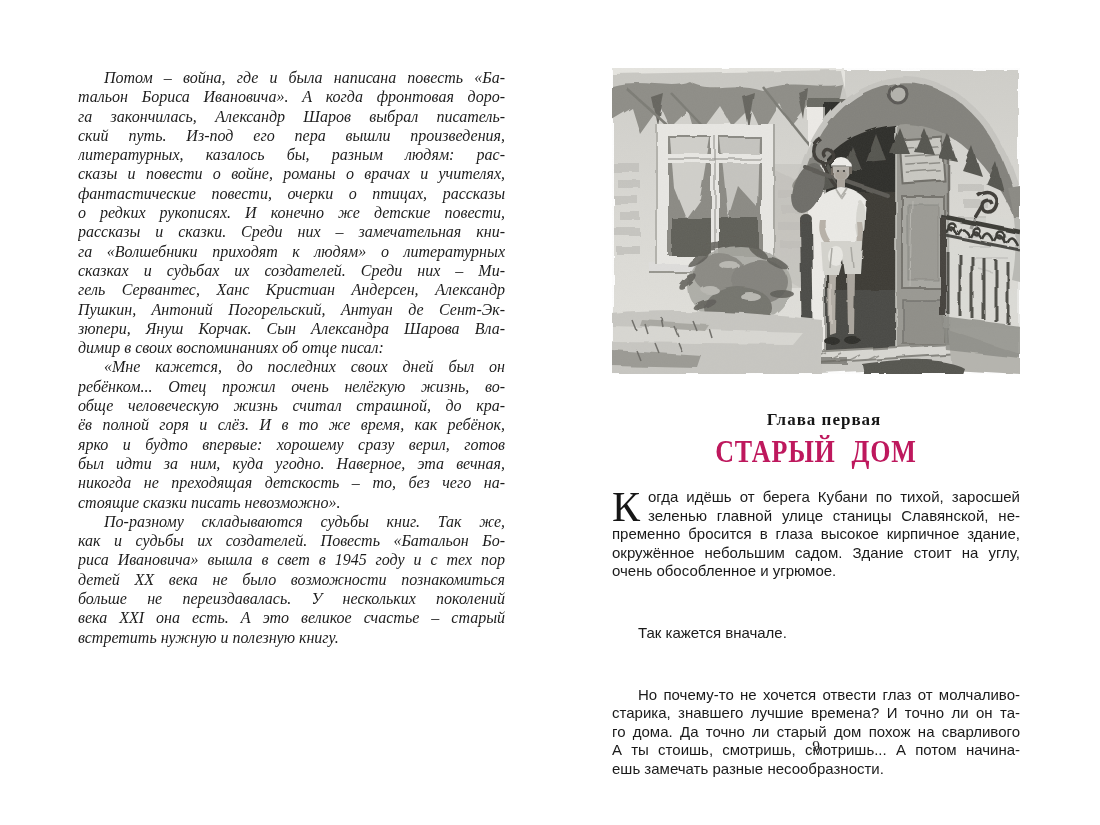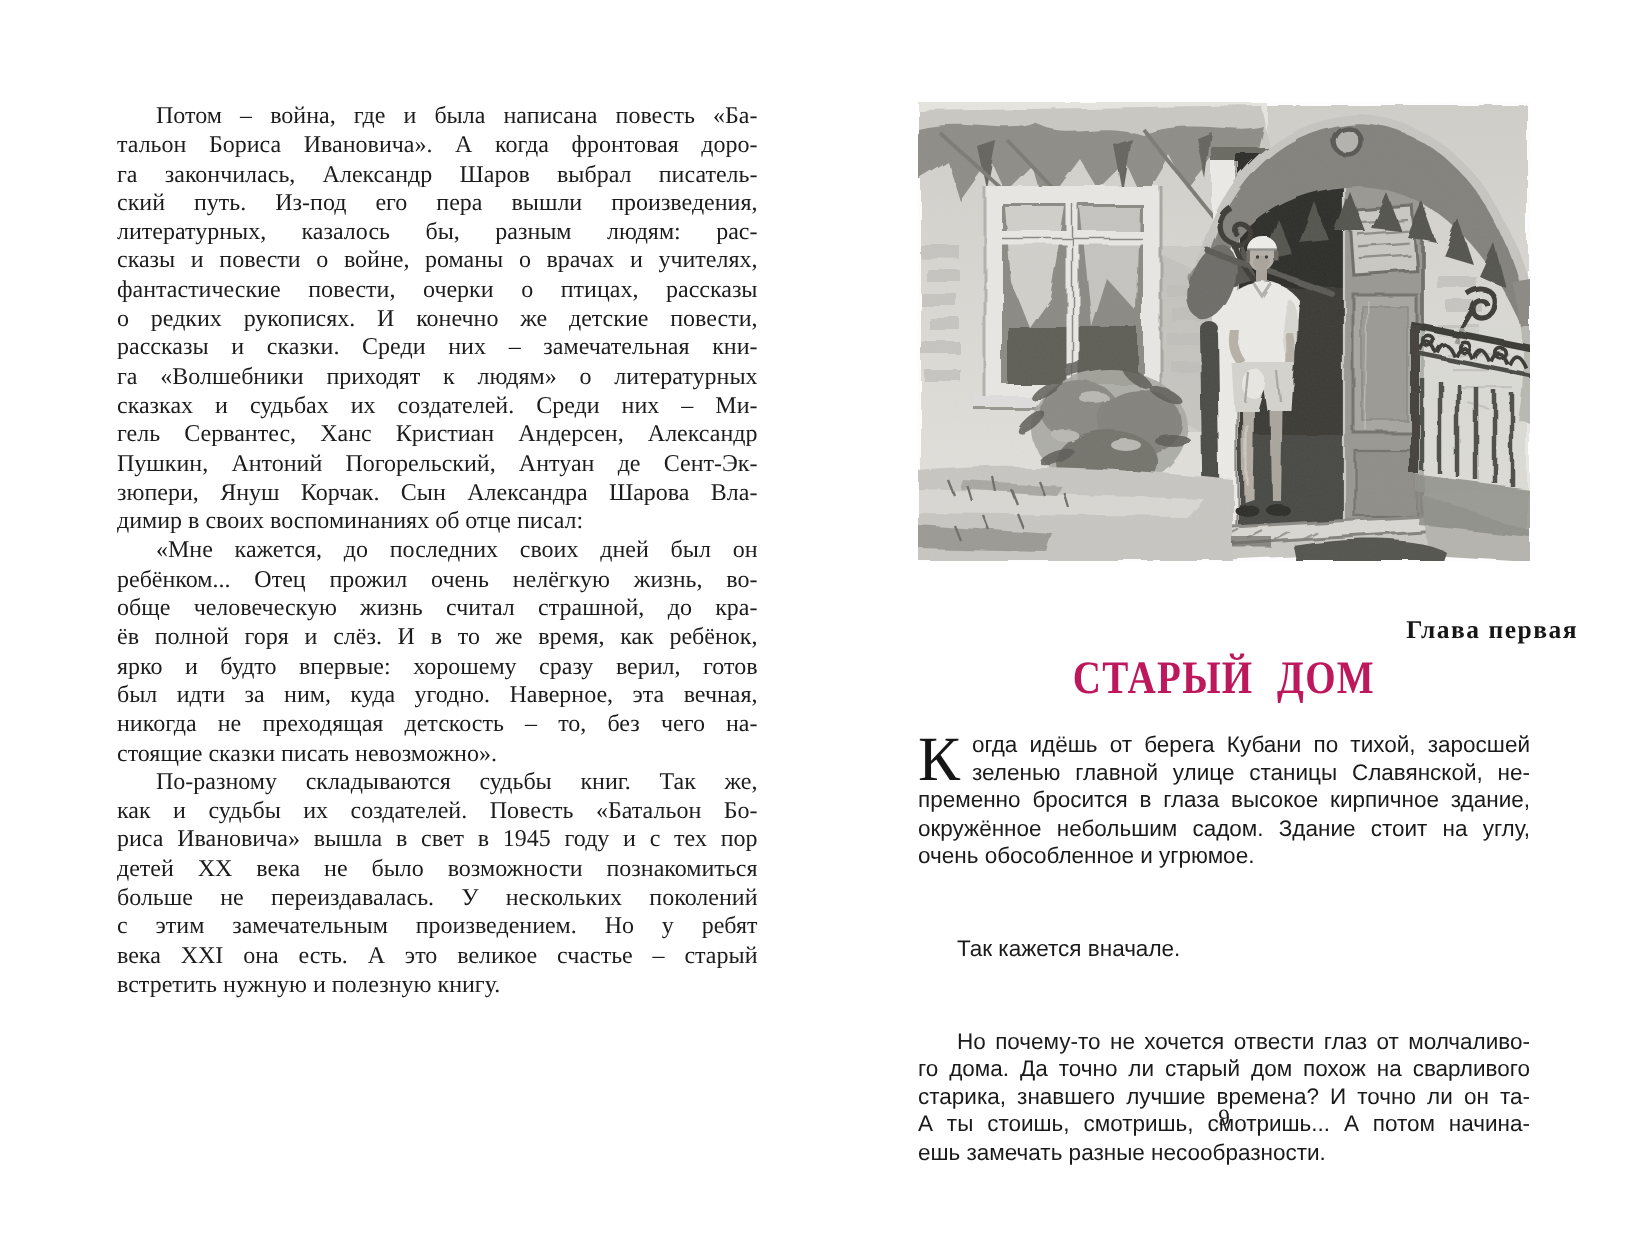--- a/index.html
+++ b/index.html
@@ -1,29 +1,29 @@
 <!DOCTYPE html>
 <html><head>
 <meta charset="utf-8">
 <style>
   html,body{margin:0;padding:0;background:#ffffff;}
   .spread{position:relative;width:1100px;height:825px;background:#ffffff;overflow:hidden;
           font-family:"Liberation Serif","DejaVu Serif",serif;color:#1f1f1f;}
   
-  .left-text{position:absolute;left:78px;top:68px;width:427px;}
+  .left-text{position:absolute;left:78px;top:68px;width:427px;font-style:italic;}
   .para{margin:0;padding:0;}
   .lline{font-family:"Liberation Serif","DejaVu Serif",serif;font-size:16px;line-height:19.3px;height:19.3px;
          text-align:justify;text-align-last:justify;overflow:hidden;color:#1c1c1c;}
   .lline.last{text-align-last:left;}
   .lline.indent{padding-left:26px;}
   .signature{position:absolute;left:78px;top:694px;width:410px;text-align:right;
              font-style:italic;font-size:16.5px;color:#1c1c1c;}
   
   .illustration{position:absolute;left:612px;top:68px;width:408px;height:306px;}
-  .chapter-label{position:absolute;left:644px;top:410px;width:408px;text-align:right;
+  .chapter-label{position:absolute;left:620px;top:410px;width:408px;text-align:center;
                  font-weight:bold;font-size:17px;letter-spacing:1px;color:#161616;}
   .chapter-title{position:absolute;left:612px;top:434px;width:408px;text-align:center;color:#be185d;}
   .chapter-title span{display:inline-block;font-size:31px;font-weight:600;letter-spacing:1px;
                       word-spacing:10px;transform:scaleX(.84);transform-origin:50% 50%;}
   .right-body{position:absolute;left:612px;top:488px;width:408px;}
   .rline{font-family:"Liberation Sans","DejaVu Sans",sans-serif;font-size:15px;line-height:18.6px;height:18.6px;
          text-align:justify;text-align-last:justify;overflow:hidden;color:#1a1a1a;}
   .rline.last{text-align-last:left;}
   .rline.indent{padding-left:26px;margin-top:43px;}
   .rline.dc{padding-left:36px;}
@@ -64,21 +64,20 @@
         <div class="lline">был идти за ним, куда угодно. Наверное, эта вечная,</div>
         <div class="lline">никогда не преходящая детскость – то, без чего на-</div>
         <div class="lline last">стоящие сказки писать невозможно».</div>
       </div>
       <div class="para">
         <div class="lline indent">По-разному складываются судьбы книг. Так же,</div>
         <div class="lline">как и судьбы их создателей. Повесть «Батальон Бо-</div>
         <div class="lline">риса Ивановича» вышла в свет в 1945 году и с тех пор</div>
         <div class="lline">детей XX века не было возможности познакомиться</div>
         <div class="lline">больше не переиздавалась. У нескольких поколений</div>
-        <div class="lline">с этим замечательным произведением. Но у ребят</div>
         <div class="lline">века XXI она есть. А это великое счастье – старый</div>
         <div class="lline last">встретить нужную и полезную книгу.</div>
       </div>
     </div>
 
   <svg class="illustration" viewBox="0 0 408 306" role="img" aria-label="Чёрно-белая акварель: мальчик стоит у двери старого кирпичного дома под ажурным металлическим козырьком, рядом окно с занавесками, куст и кованая ограда">
     <defs>
       <filter id="wc" x="-6%" y="-6%" width="112%" height="112%">
         <feTurbulence type="fractalNoise" baseFrequency="0.032" numOctaves="3" seed="7" result="n"></feTurbulence>
         <feDisplacementMap in="SourceGraphic" in2="n" scale="5"></feDisplacementMap>
@@ -341,21 +340,21 @@
         <div class="rline dc">зеленью главной улице станицы Славянской, не-</div>
         <div class="rline">пременно бросится в глаза высокое кирпичное здание,</div>
         <div class="rline">окружённое небольшим садом. Здание стоит на углу,</div>
         <div class="rline last">очень обособленное и угрюмое.</div>
       </div>
       <div class="para">
         <div class="rline last indent">Так кажется вначале.</div>
       </div>
       <div class="para">
         <div class="rline indent">Но почему-то не хочется отвести глаз от молчаливо-</div>
+        <div class="rline">старика, знавшего лучшие времена? И точно ли он та-</div>
         <div class="rline">го дома. Да точно ли старый дом похож на сварливого</div>
-        <div class="rline">старика, знавшего лучшие времена? И точно ли он та-</div>
         <div class="rline">А ты стоишь, смотришь, смотришь... А потом начина-</div>
         <div class="rline last">ешь замечать разные несообразности.</div>
       </div>
     </div>
   <div class="page-number">9</div>
 
 </div>
 
 </body></html>

